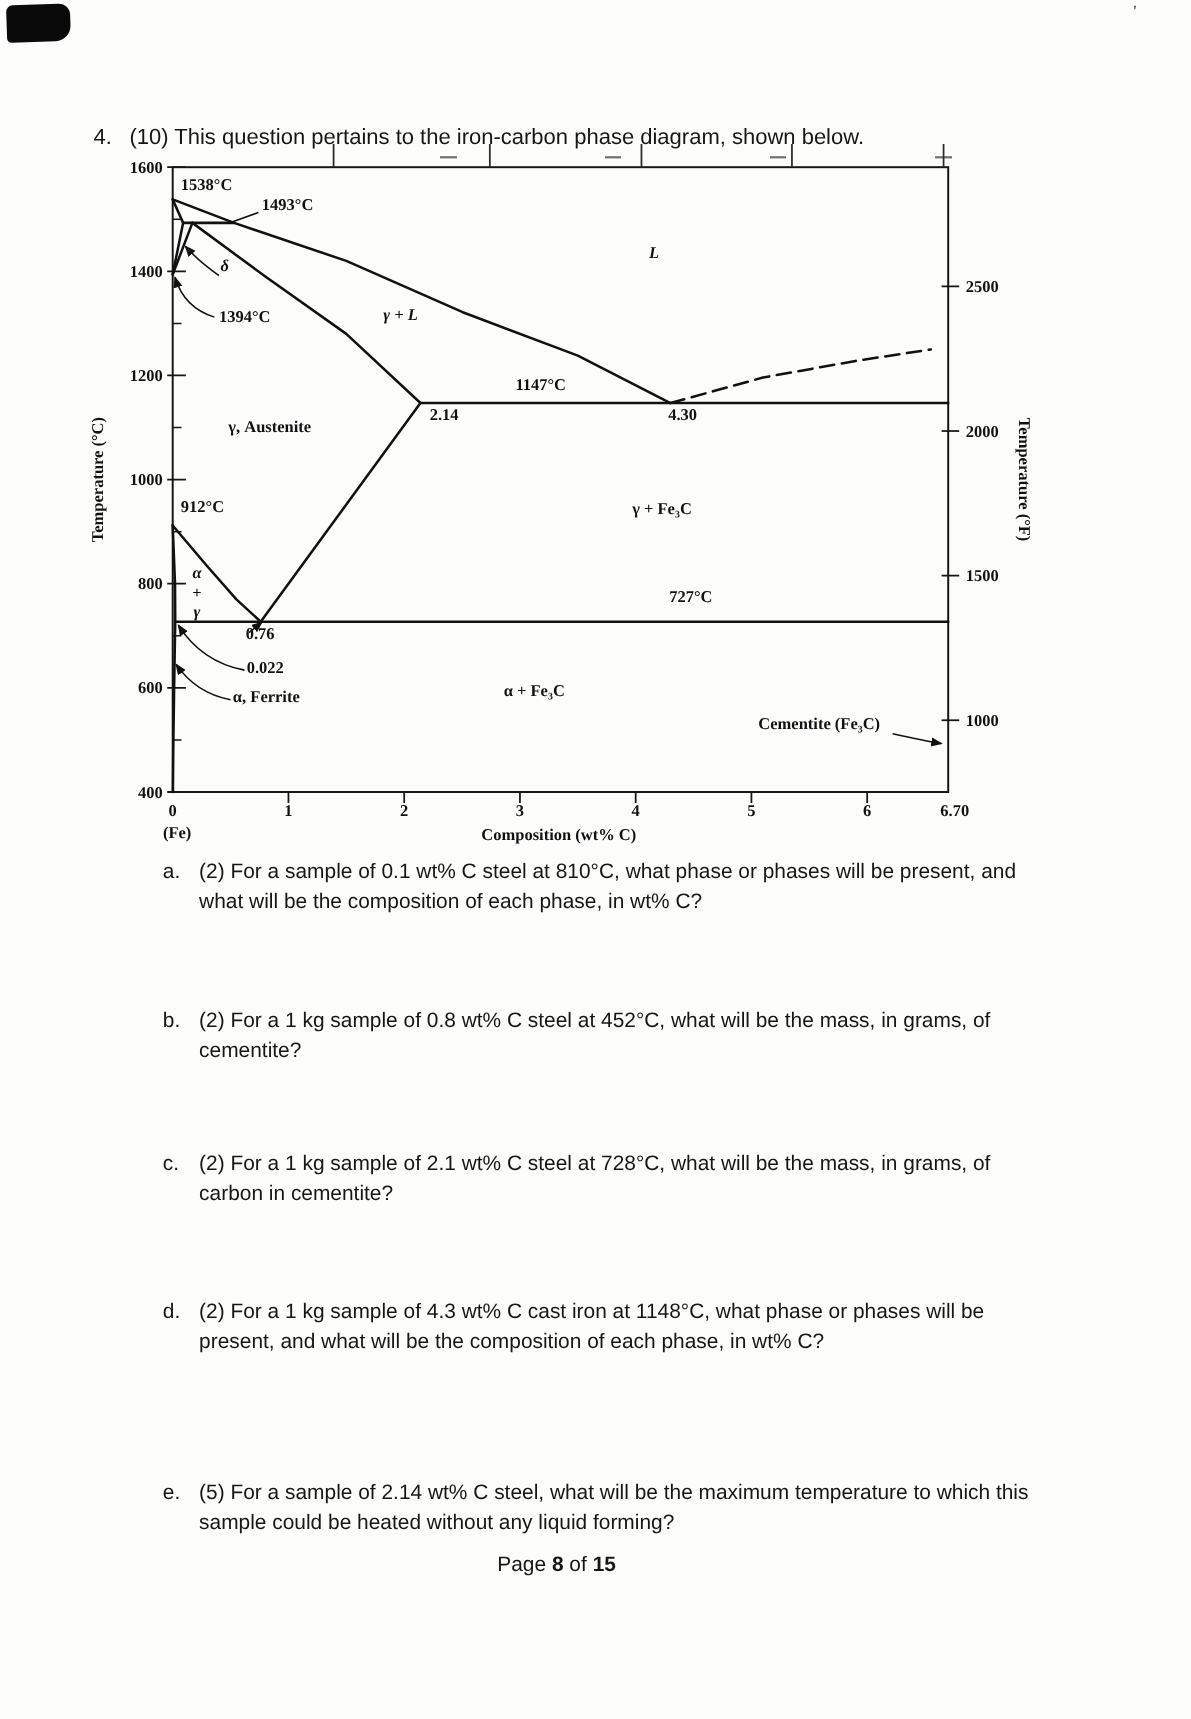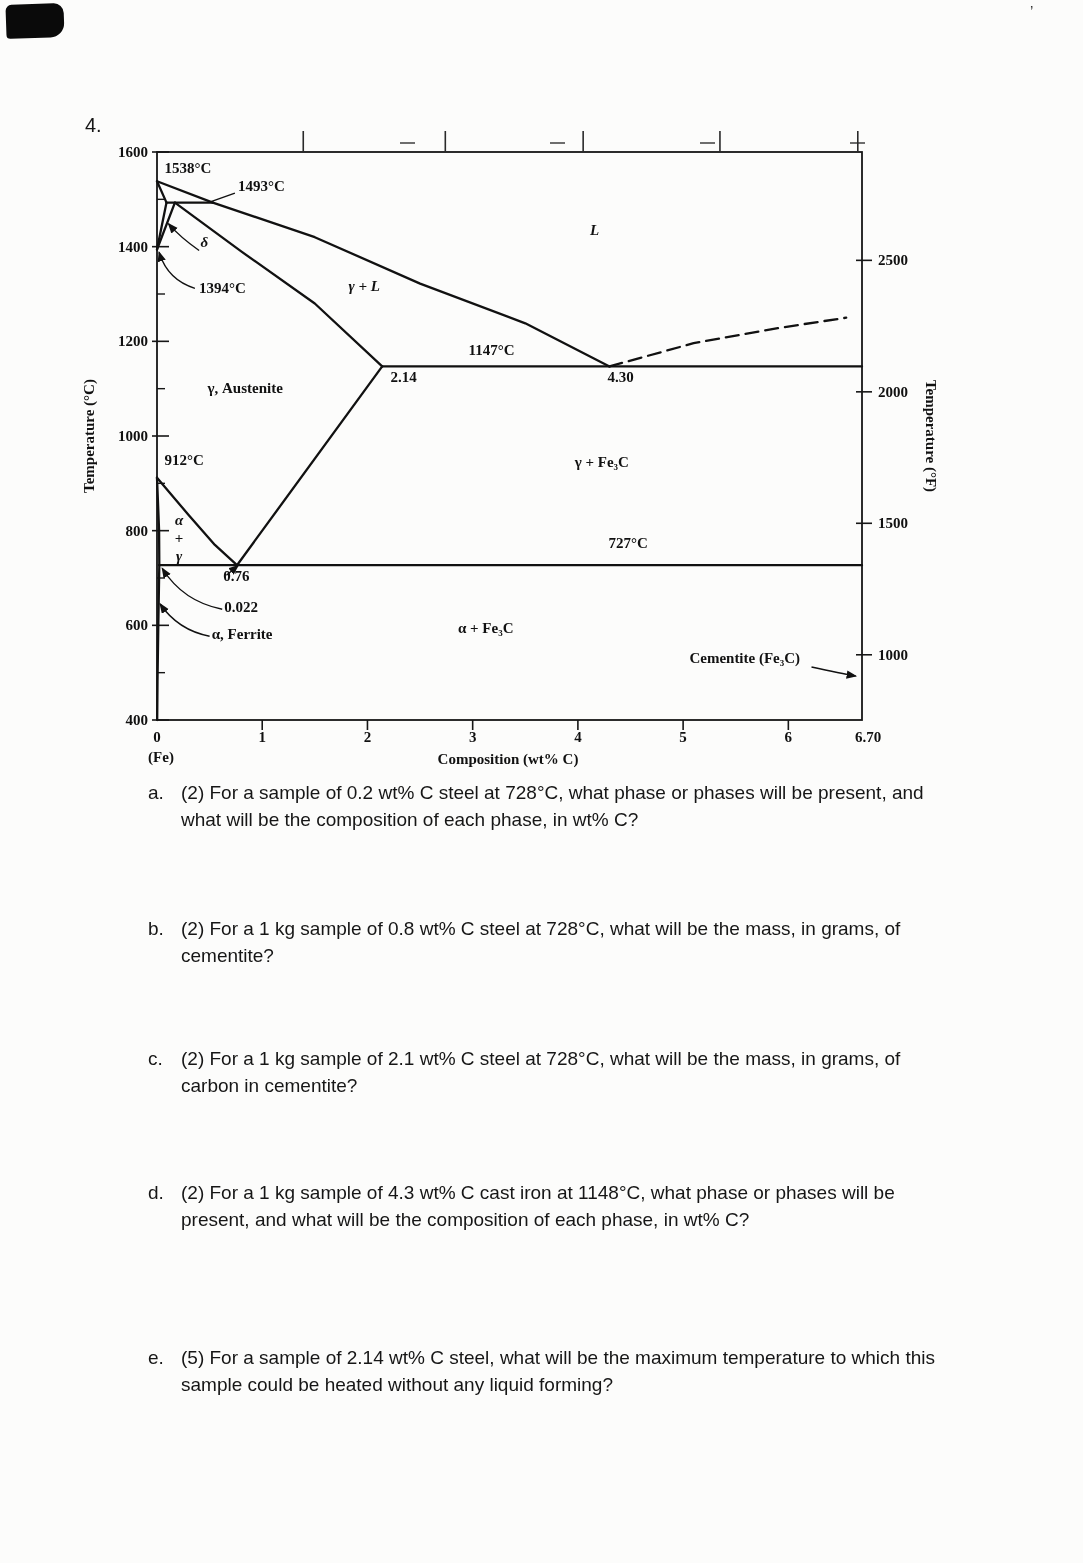--- a/index.html
+++ b/index.html
@@ -46,20 +46,21 @@
 </head>
 <body>
 
 <div class="page">
 
   <div class="corner-mark"></div>
   <div class="stray-mark">’</div>
 
   <div class="header">
     <span>4.</span>
+    <span>(10) This question pertains to the iron-carbon phase diagram, shown below.</span>
   </div>
   <div class="title-dashes"></div>
 
   <svg id="phase-svg" width="860" height="672" viewBox="0 0 860 672">
     <defs>
       <marker id="arrh" markerWidth="9" markerHeight="8" refX="6.5" refY="3" orient="auto">
         <path d="M0,0 L7.5,3 L0,6 z" fill="#111"></path>
       </marker>
     </defs>
 
@@ -167,34 +168,40 @@
 
     <text transform="rotate(-90 16 318)" x="16" y="318" text-anchor="middle">Temperature (°C)</text>
     <text transform="rotate(90 848 318)" x="848" y="318" text-anchor="middle">Temperature (°F)</text>
     <text x="430" y="646" text-anchor="middle">Composition (wt% C)</text>
     <text x="83" y="644" text-anchor="middle">(Fe)</text>
   </svg>
 
   <div class="questions">
     <div class="q" style="top:780px">
       <span class="q-label">a.</span>
-      <span class="q-text">(2) For a sample of 0.2 wt% C steel at 728°C, what phase or phases will be present, and what will be the composition of each phase, in wt% C?</span>
+      <span class="q-text">(2) For a sample of 0.1 wt% C steel at 810°C, what phase or phases will be present, and what will be the composition of each phase, in wt% C?</span>
     </div>
     <div class="q" style="top:916px">
       <span class="q-label">b.</span>
-      <span class="q-text">(2) For a 1 kg sample of 0.8 wt% C steel at 728°C, what will be the mass, in grams, of cementite?</span>
+      <span class="q-text">(2) For a 1 kg sample of 0.8 wt% C steel at 452°C, what will be the mass, in grams, of cementite?</span>
     </div>
     <div class="q" style="top:1046px">
       <span class="q-label">c.</span>
       <span class="q-text">(2) For a 1 kg sample of 2.1 wt% C steel at 728°C, what will be the mass, in grams, of carbon in cementite?</span>
     </div>
     <div class="q" style="top:1180px">
       <span class="q-label">d.</span>
       <span class="q-text">(2) For a 1 kg sample of 4.3 wt% C cast iron at 1148°C, what phase or phases will be present, and what will be the composition of each phase, in wt% C?</span>
     </div>
     <div class="q" style="top:1345px">
       <span class="q-label">e.</span>
       <span class="q-text">(5) For a sample of 2.14 wt% C steel, what will be the maximum temperature to which this sample could be heated without any liquid forming?</span>
     </div>
   </div>
 
+  <div class="footer">
+    <span>Page</span>
+    <b>8</b>
+    <span>of</span>
+    <b>15</b>
+  </div>
 
 </div>
 
 </body></html>

